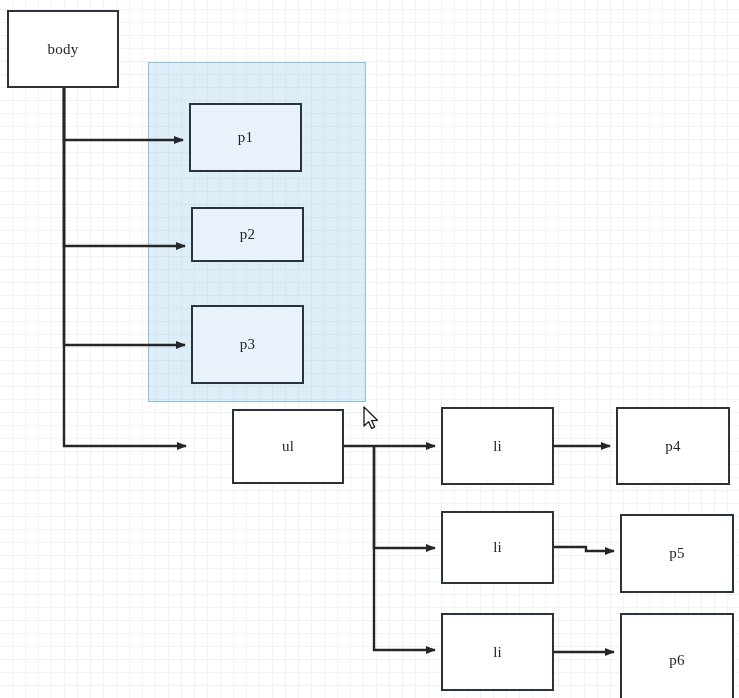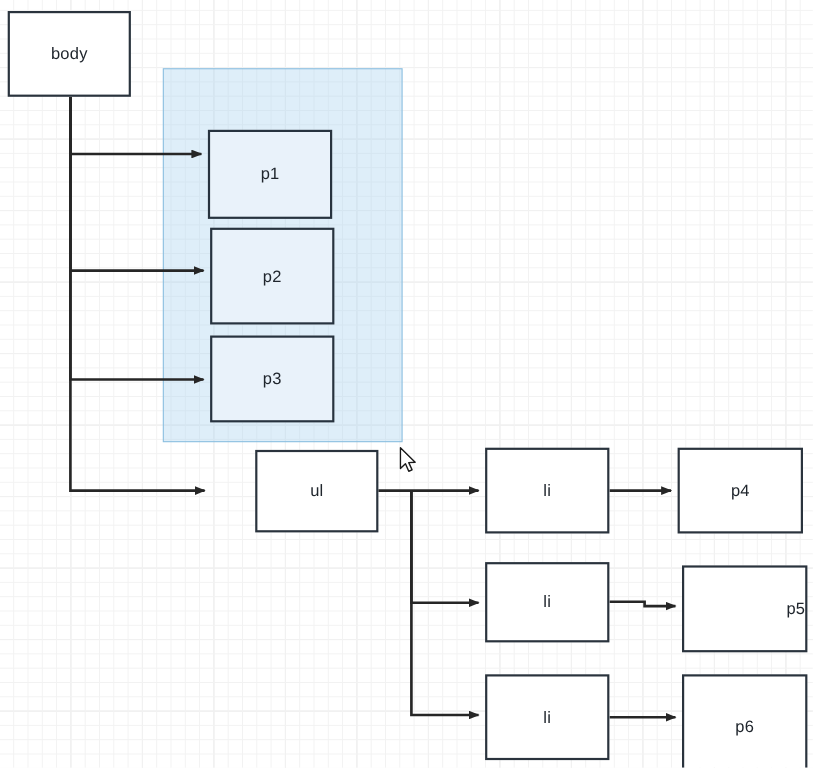--- a/index.html
+++ b/index.html
@@ -61,20 +61,21 @@
     line-height: 1;
     letter-spacing: 0.2px;
     user-select: none;
   }
   .node.selected {
     background: #e9f2fa;
     border-color: #27333f;
   }
   .node-label {
     pointer-events: none;
+    font-family: Liberation Serif, serif;
   }
 
   
   .cursor {
     position: absolute;
     pointer-events: none;
   }
 </style>
 </head>
 <body>
@@ -100,45 +101,45 @@
         <path d="M 554,446 L 610,446" fill="none" stroke="#262626" stroke-width="2.4" stroke-linejoin="miter" marker-end="url(#arrowhead)"></path>
         <path d="M 554,547 L 586,547 L 586,551 L 614,551" fill="none" stroke="#262626" stroke-width="2.4" stroke-linejoin="miter" marker-end="url(#arrowhead)"></path>
         <path d="M 554,652 L 614,652" fill="none" stroke="#262626" stroke-width="2.4" stroke-linejoin="miter" marker-end="url(#arrowhead)"></path>
       </g>
   </svg>
 
   <div id="nodes-layer">
       <div class="node" style="left: 7px; top: 10px; width: 112px; height: 78px;">
         <span class="node-label">body</span>
       </div>
-      <div class="node selected" style="left: 189px; top: 118px; width: 113px; height: 81px;">
+      <div class="node selected" style="left: 189px; top: 103px; width: 113px; height: 69px;">
         <span class="node-label">p1</span>
       </div>
-      <div class="node selected" style="left: 191px; top: 207px; width: 113px; height: 88px;">
+      <div class="node selected" style="left: 191px; top: 207px; width: 113px; height: 55px;">
         <span class="node-label">p2</span>
       </div>
       <div class="node selected" style="left: 191px; top: 305px; width: 113px; height: 79px;">
         <span class="node-label">p3</span>
       </div>
       <div class="node" style="left: 192px; top: 409px; width: 112px; height: 75px; margin-left: 40px;">
         <span class="node-label">ul</span>
       </div>
       <div class="node" style="left: 441px; top: 407px; width: 113px; height: 78px;">
         <span class="node-label">li</span>
       </div>
       <div class="node" style="left: 441px; top: 511px; width: 113px; height: 73px;">
         <span class="node-label">li</span>
       </div>
       <div class="node" style="left: 441px; top: 613px; width: 113px; height: 78px;">
         <span class="node-label">li</span>
       </div>
       <div class="node" style="left: 616px; top: 407px; width: 114px; height: 78px;">
         <span class="node-label">p4</span>
       </div>
-      <div class="node" style="left: 620px; top: 514px; width: 114px; height: 79px; justify-content: flex-end;">
+      <div class="node" style="left: 620px; top: 514px; width: 114px; height: 79px;">
         <span class="node-label">p5</span>
       </div>
       <div class="node" style="left: 620px; top: 613px; width: 114px; height: 95px;">
         <span class="node-label">p6</span>
       </div>
     </div>
 
   <svg class="cursor" width="18" height="26" viewBox="0 0 18 26" style="left: 363px; top: 406px;">
     <path d="M 1,1 L 1,20 L 5.6,15.6 L 8.6,22.4 L 11.6,21.1 L 8.6,14.6 L 14.4,14.3 Z" fill="#ffffff" stroke="#1a1a1a" stroke-width="1.3" stroke-linejoin="round"></path>
   </svg>

